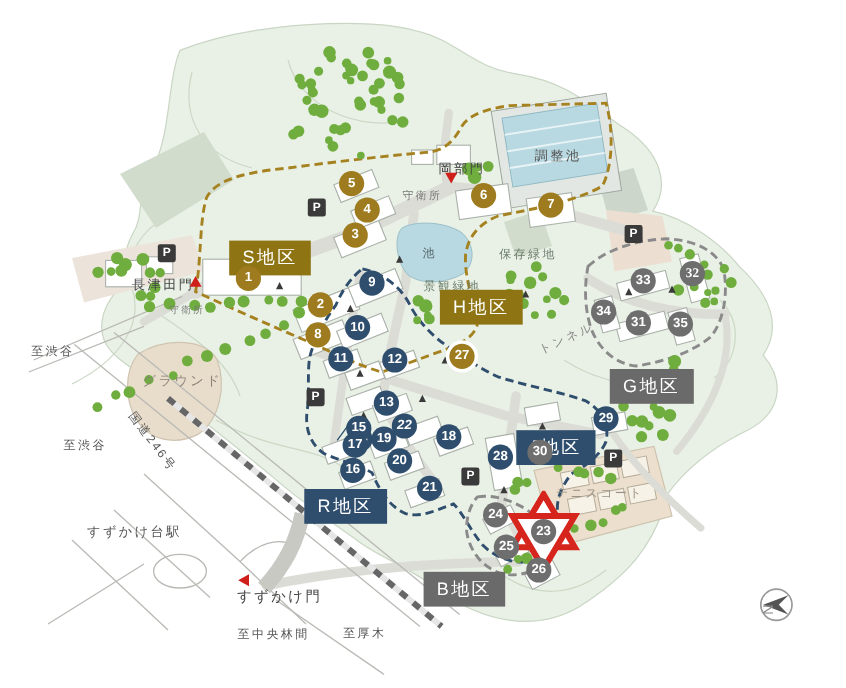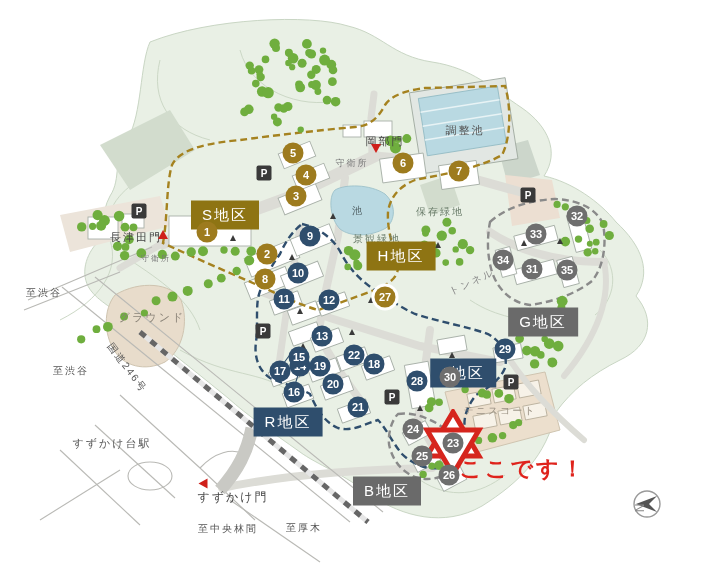--- a/index.html
+++ b/index.html
@@ -353,42 +353,41 @@
       <div class="marker gold" style="left: 459px; top: 171px;">7</div>
       <div class="marker gold" style="left: 265px; top: 279px;">8</div>
       <div class="marker blue" style="left: 310px; top: 236px;">9</div>
       <div class="marker blue" style="left: 298px; top: 273px;">10</div>
       <div class="marker blue" style="left: 284px; top: 299px; text-align: center;">11</div>
       <div class="marker blue" style="left: 329px; top: 300px;">12</div>
       <div class="marker blue" style="left: 322px; top: 336px;">13</div>
       <div class="marker blue" style="left: 300px; top: 330px; margin-top: 36px;">14</div>
       <div class="marker blue" style="left: 299px; top: 309px; margin-top: 48px;">15</div>
       <div class="marker blue" style="left: 294px; top: 392px;">16</div>
-      <div class="marker blue" style="left: 280px; top: 371px; text-align: center;">17</div>
+      <div class="marker blue" style="left: 296px; top: 371px; text-align: center;">17</div>
       <div class="marker blue" style="left: 374px; top: 364px;">18</div>
       <div class="marker blue" style="left: 320px; top: 366px;">19</div>
       <div class="marker blue" style="left: 333px; top: 384px;">20</div>
       <div class="marker blue" style="left: 358px; top: 407px;">21</div>
-      <div class="marker blue" style="left: 354px; top: 355px;">22</div>
+      <div class="marker blue" style="left: 337px; top: 355px; font-style: italic;">22</div>
       <div class="marker gray" style="left: 453px; top: 443px;">23</div>
       <div class="marker gray" style="left: 413px; top: 429px;">24</div>
       <div class="marker gray" style="left: 422px; top: 456px;">25</div>
       <div class="marker gray" style="left: 449px; top: 475px;">26</div>
       <div class="marker gold ring" style="left: 385px; top: 297px;">27</div>
       <div class="marker blue" style="left: 417px; top: 381px;">28</div>
       <div class="marker blue" style="left: 505px; top: 349px;">29</div>
       <div class="marker gray" style="left: 450px; top: 341px; margin-top: 36px;">30</div>
       <div class="marker gray" style="left: 532px; top: 269px;">31</div>
-      <div class="marker gray" style="left: 577px; top: 216px;">32</div>
+      <div class="marker gray" style="left: 577px; top: 228px; font-family: Liberation Serif, serif;">32</div>
       <div class="marker gray" style="left: 536px; top: 234px;">33</div>
       <div class="marker gray" style="left: 503px; top: 260px;">34</div>
       <div class="marker gray" style="left: 567px; top: 270px;">35</div>
     </div>
 
-  <div id="here-callout" style="left: 523px; top: 469px;">ここです！</div>
 
   <div id="compass">
     <span class="n">N</span>
     <svg width="34" height="34" viewBox="0 0 34 34">
       <circle cx="17" cy="17" r="13" fill="none" stroke="#9a9a9a" stroke-width="1.4"></circle>
       <polygon points="6,17 27,9 19,17 27,25" fill="#555"></polygon>
     </svg>
   </div>
 
 </div>

